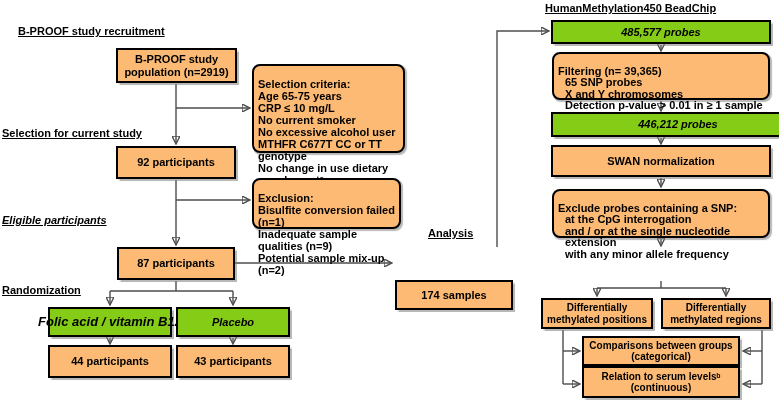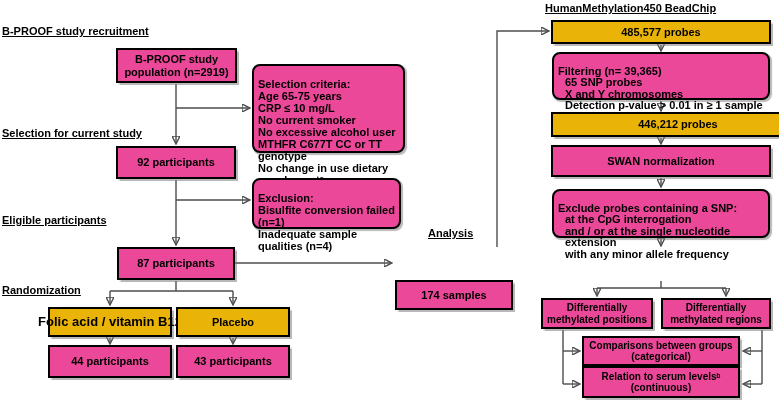--- a/index.html
+++ b/index.html
@@ -5,26 +5,26 @@
   html,body{margin:0;padding:0;background:#fff;}
   #figure{
     position:relative;width:779px;height:401px;background:#ffffff;overflow:hidden;
     font-family:"Liberation Sans","DejaVu Sans",sans-serif;color:#000;
   }
   .heading{
     position:absolute;font-weight:bold;font-size:11px;
     text-decoration:underline;white-space:nowrap;z-index:3;
   }
   .box{
-    position:absolute;box-sizing:border-box;border:2px solid #000;background:#ec4899;
+    position:absolute;box-sizing:border-box;border:2px solid #000;background:#fdba74;
     display:flex;align-items:center;justify-content:center;text-align:center;
     font-weight:bold;font-size:11px;line-height:1.15;z-index:2;
     box-shadow:1.5px 1.5px 1px rgba(125,125,125,0.55);
   }
-  .box.gray{background:#eab308;}
+  .box.gray{background:#84cc16;font-style:italic;}
   .box.small{display:block;text-align:left;padding:12px 4px;font-size:11px;line-height:12px;border-radius:8px;}
   .box.small .hdr{font-weight:bold;}
   .box.small .items{font-weight:bold;}
   .box.small .items.indent{padding-left:7px;}
   .box.md{font-size:13px;}
   .box.sm2{font-size:10px;}
   svg.connectors{position:absolute;left:0;top:0;z-index:1;pointer-events:none;}
   svg.connectors path,svg.connectors polyline{fill:none;stroke:#4d4d4d;stroke-width:1.4;}
 </style>
 </head>
@@ -67,23 +67,23 @@
 
     <path d="M563,330 L563,384"></path>
     <path d="M563,351 L579,351" marker-end="url(#ah)"></path>
     <path d="M563,384 L579,384" marker-end="url(#ah)"></path>
 
     <path d="M762,330 L762,384"></path>
     <path d="M762,351 L744,351" marker-end="url(#ah)"></path>
     <path d="M762,384 L744,384" marker-end="url(#ah)"></path>
   </svg>
 
-  <div class="heading" style="left:2px;top:25px;">B-PROOF study recruitment</div>
+  <div class="heading" style="left:18px;top:25px;">B-PROOF study recruitment</div>
   <div class="heading" style="left:2px;top:127px;">Selection for current study</div>
-  <div class="heading" style="left:2px;top:214px;">Eligible participants</div>
+  <div class="heading" style="left:2px;top:214px;font-style:italic;">Eligible participants</div>
   <div class="heading" style="left:2px;top:284px;">Randomization</div>
   <div class="heading" style="left:428px;top:227px;">Analysis</div>
   <div class="heading" style="left:545px;top:2px;">HumanMethylation450 BeadChip</div>
 
   <div class="box" style="left:116px;top:48px;width:121px;height:35px;">
     <span>B-PROOF study population (n=2919)</span>
   </div>
 
   <div class="box small" style="left:252px;top:64px;width:153px;height:89px;">
     <div class="hdr">Selection criteria:</div>
@@ -98,21 +98,22 @@
   </div>
 
   <div class="box" style="left:116px;top:146px;width:120px;height:33px;">
     <span>92 participants</span>
   </div>
 
   <div class="box small" style="left:252px;top:178px;width:149px;height:51px;">
     <div class="hdr">Exclusion:</div>
     <div class="items">
         <div>Bisulfite conversion failed (n=1)</div>
-        <div>Inadequate sample qualities (n=4)</div>
+        <div>Inadequate sample qualities (n=9)</div>
+        <div>Potential sample mix-up (n=2)</div>
       </div>
   </div>
 
   <div class="box" style="left:117px;top:247px;width:118px;height:33px;">
     <span>87 participants</span>
   </div>
 
   <div class="box gray md" style="left:48px;top:307px;width:124px;height:30px;white-space:nowrap;">
     <span>Folic acid / vitamin B12</span>
   </div>

